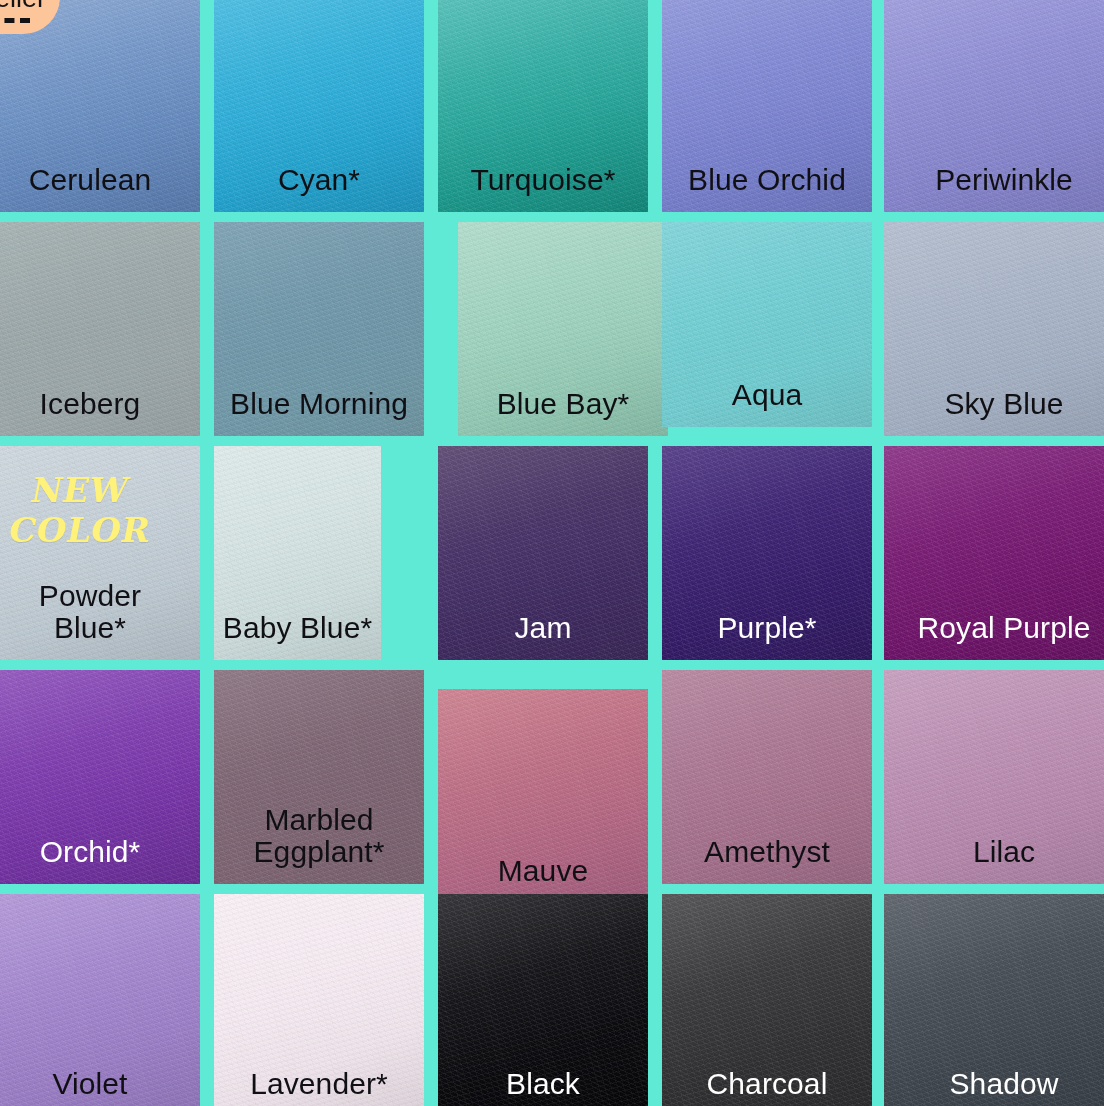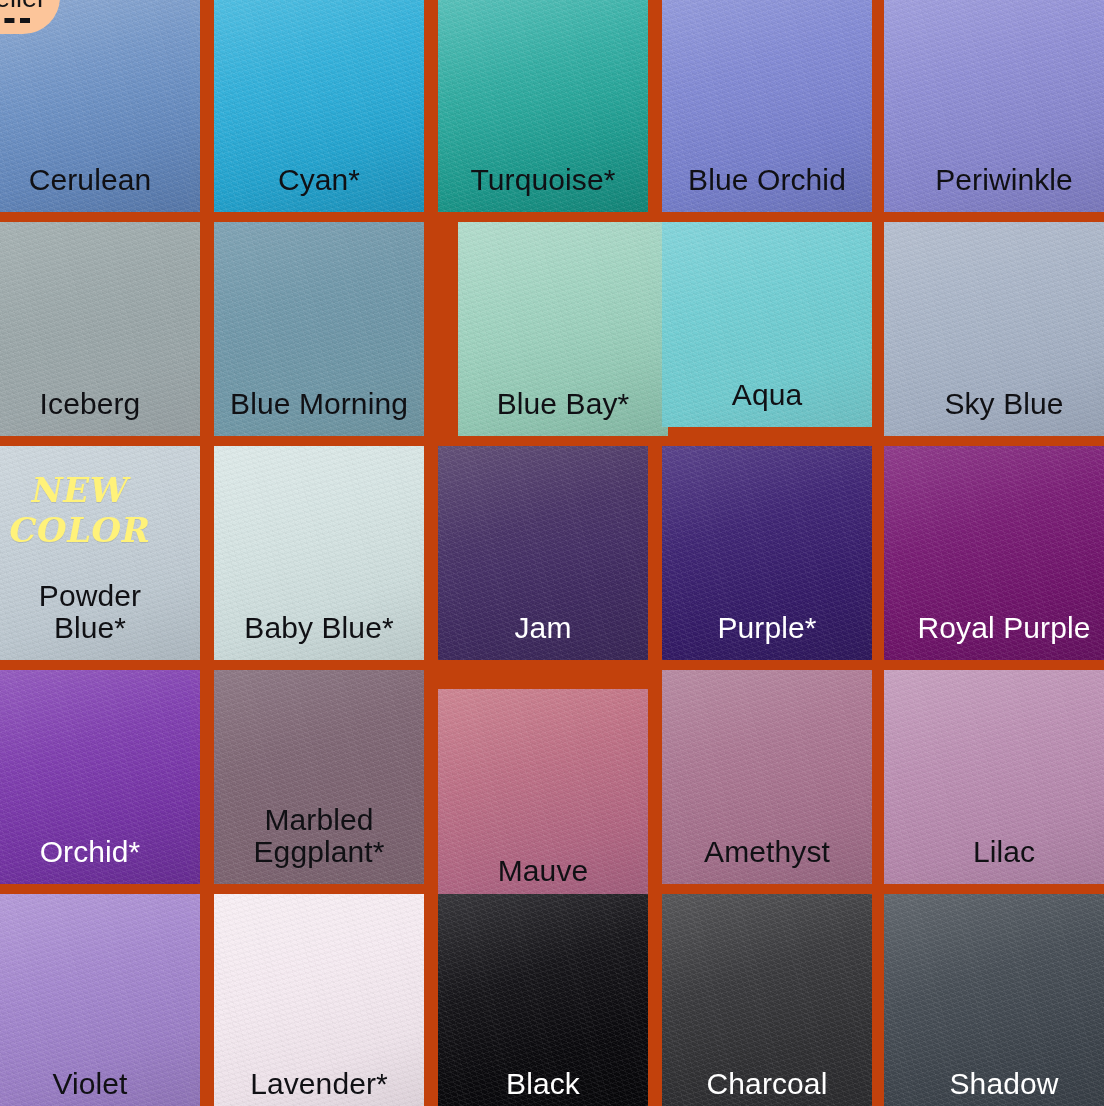--- a/index.html
+++ b/index.html
@@ -13,21 +13,21 @@
     height: 1106px;
     overflow: hidden;
     font-family: "Liberation Sans", sans-serif;
     -webkit-font-smoothing: antialiased;
   }
 
   #swatch-grid {
     position: relative;
     width: 1104px;
     height: 1106px;
-    background: #c2410c;
+    background: #5eead4;
   }
 
   .swatch {
     position: absolute;
     overflow: hidden;
     box-sizing: border-box;
   }
 
   
   .swatch .tex {
@@ -182,21 +182,21 @@
       <div class="sheen"></div>
       <div class="swatch-label">Sky Blue</div>
     </div>
     <div class="swatch" style="left: -20px; top: 446px; width: 220px; height: 214px; background: linear-gradient(168deg, rgb(198, 209, 216) 0%, rgb(195, 206, 214) 52%, rgb(188, 200, 209) 100%);">
       <div class="tex"></div>
       <div class="sheen"></div>
       <div class="badge-newcolor">NEW COLOR</div>
       <div class="swatch-label">Powder
 Blue*</div>
     </div>
-    <div class="swatch" style="left: 214px; top: 446px; width: 210px; height: 214px; background: linear-gradient(168deg, rgb(216, 230, 229) 0%, rgb(211, 226, 225) 52%, rgb(205, 221, 221) 100%);">
+    <div class="swatch" style="left: 214px; top: 446px; width: 167px; height: 214px; background: linear-gradient(168deg, rgb(216, 230, 229) 0%, rgb(211, 226, 225) 52%, rgb(205, 221, 221) 100%);">
       <div class="tex"></div>
       <div class="sheen"></div>
       <div class="swatch-label">Baby Blue*</div>
     </div>
     <div class="swatch light-text" style="left: 438px; top: 446px; width: 210px; height: 214px; background: linear-gradient(168deg, rgb(70, 48, 95) 0%, rgb(67, 45, 100) 52%, rgb(62, 42, 94) 100%); padding-left: 15px;">
       <div class="tex"></div>
       <div class="sheen"></div>
       <div class="swatch-label">Jam</div>
     </div>
     <div class="swatch light-text" style="left: 662px; top: 446px; width: 210px; height: 214px; background: linear-gradient(168deg, rgb(60, 33, 118) 0%, rgb(56, 30, 110) 52%, rgb(51, 27, 100) 100%); text-decoration: underline;">

